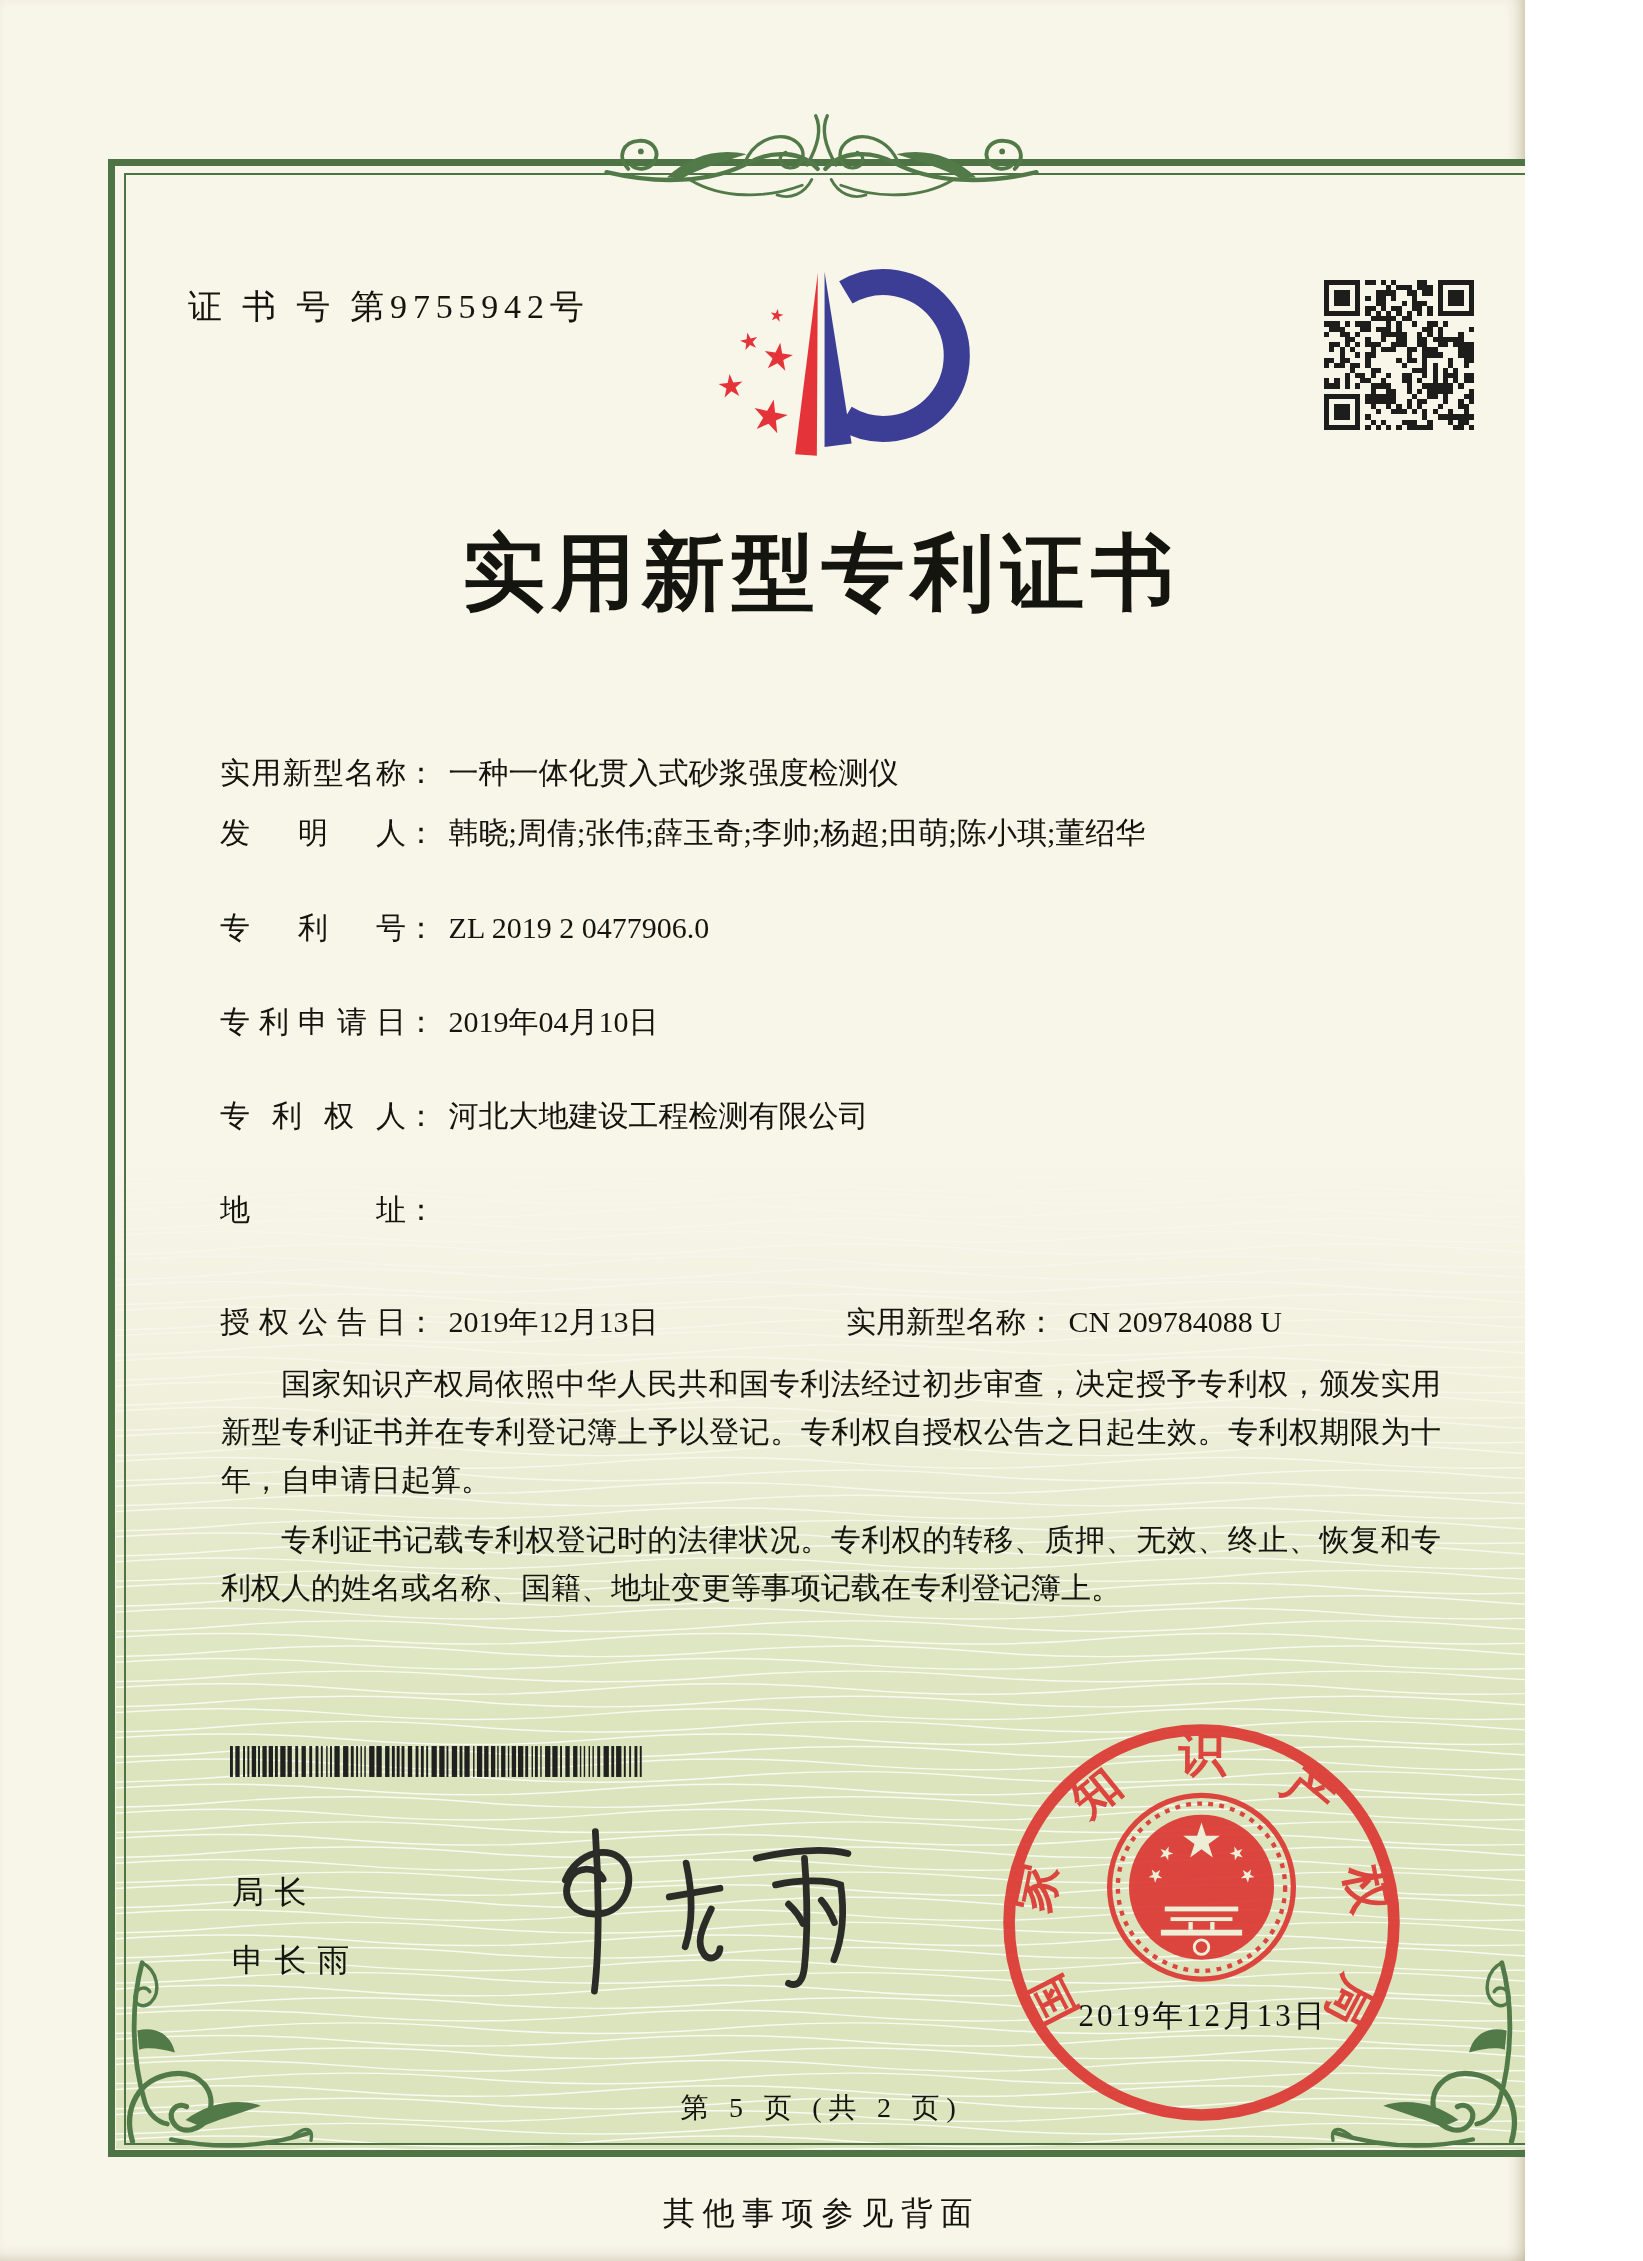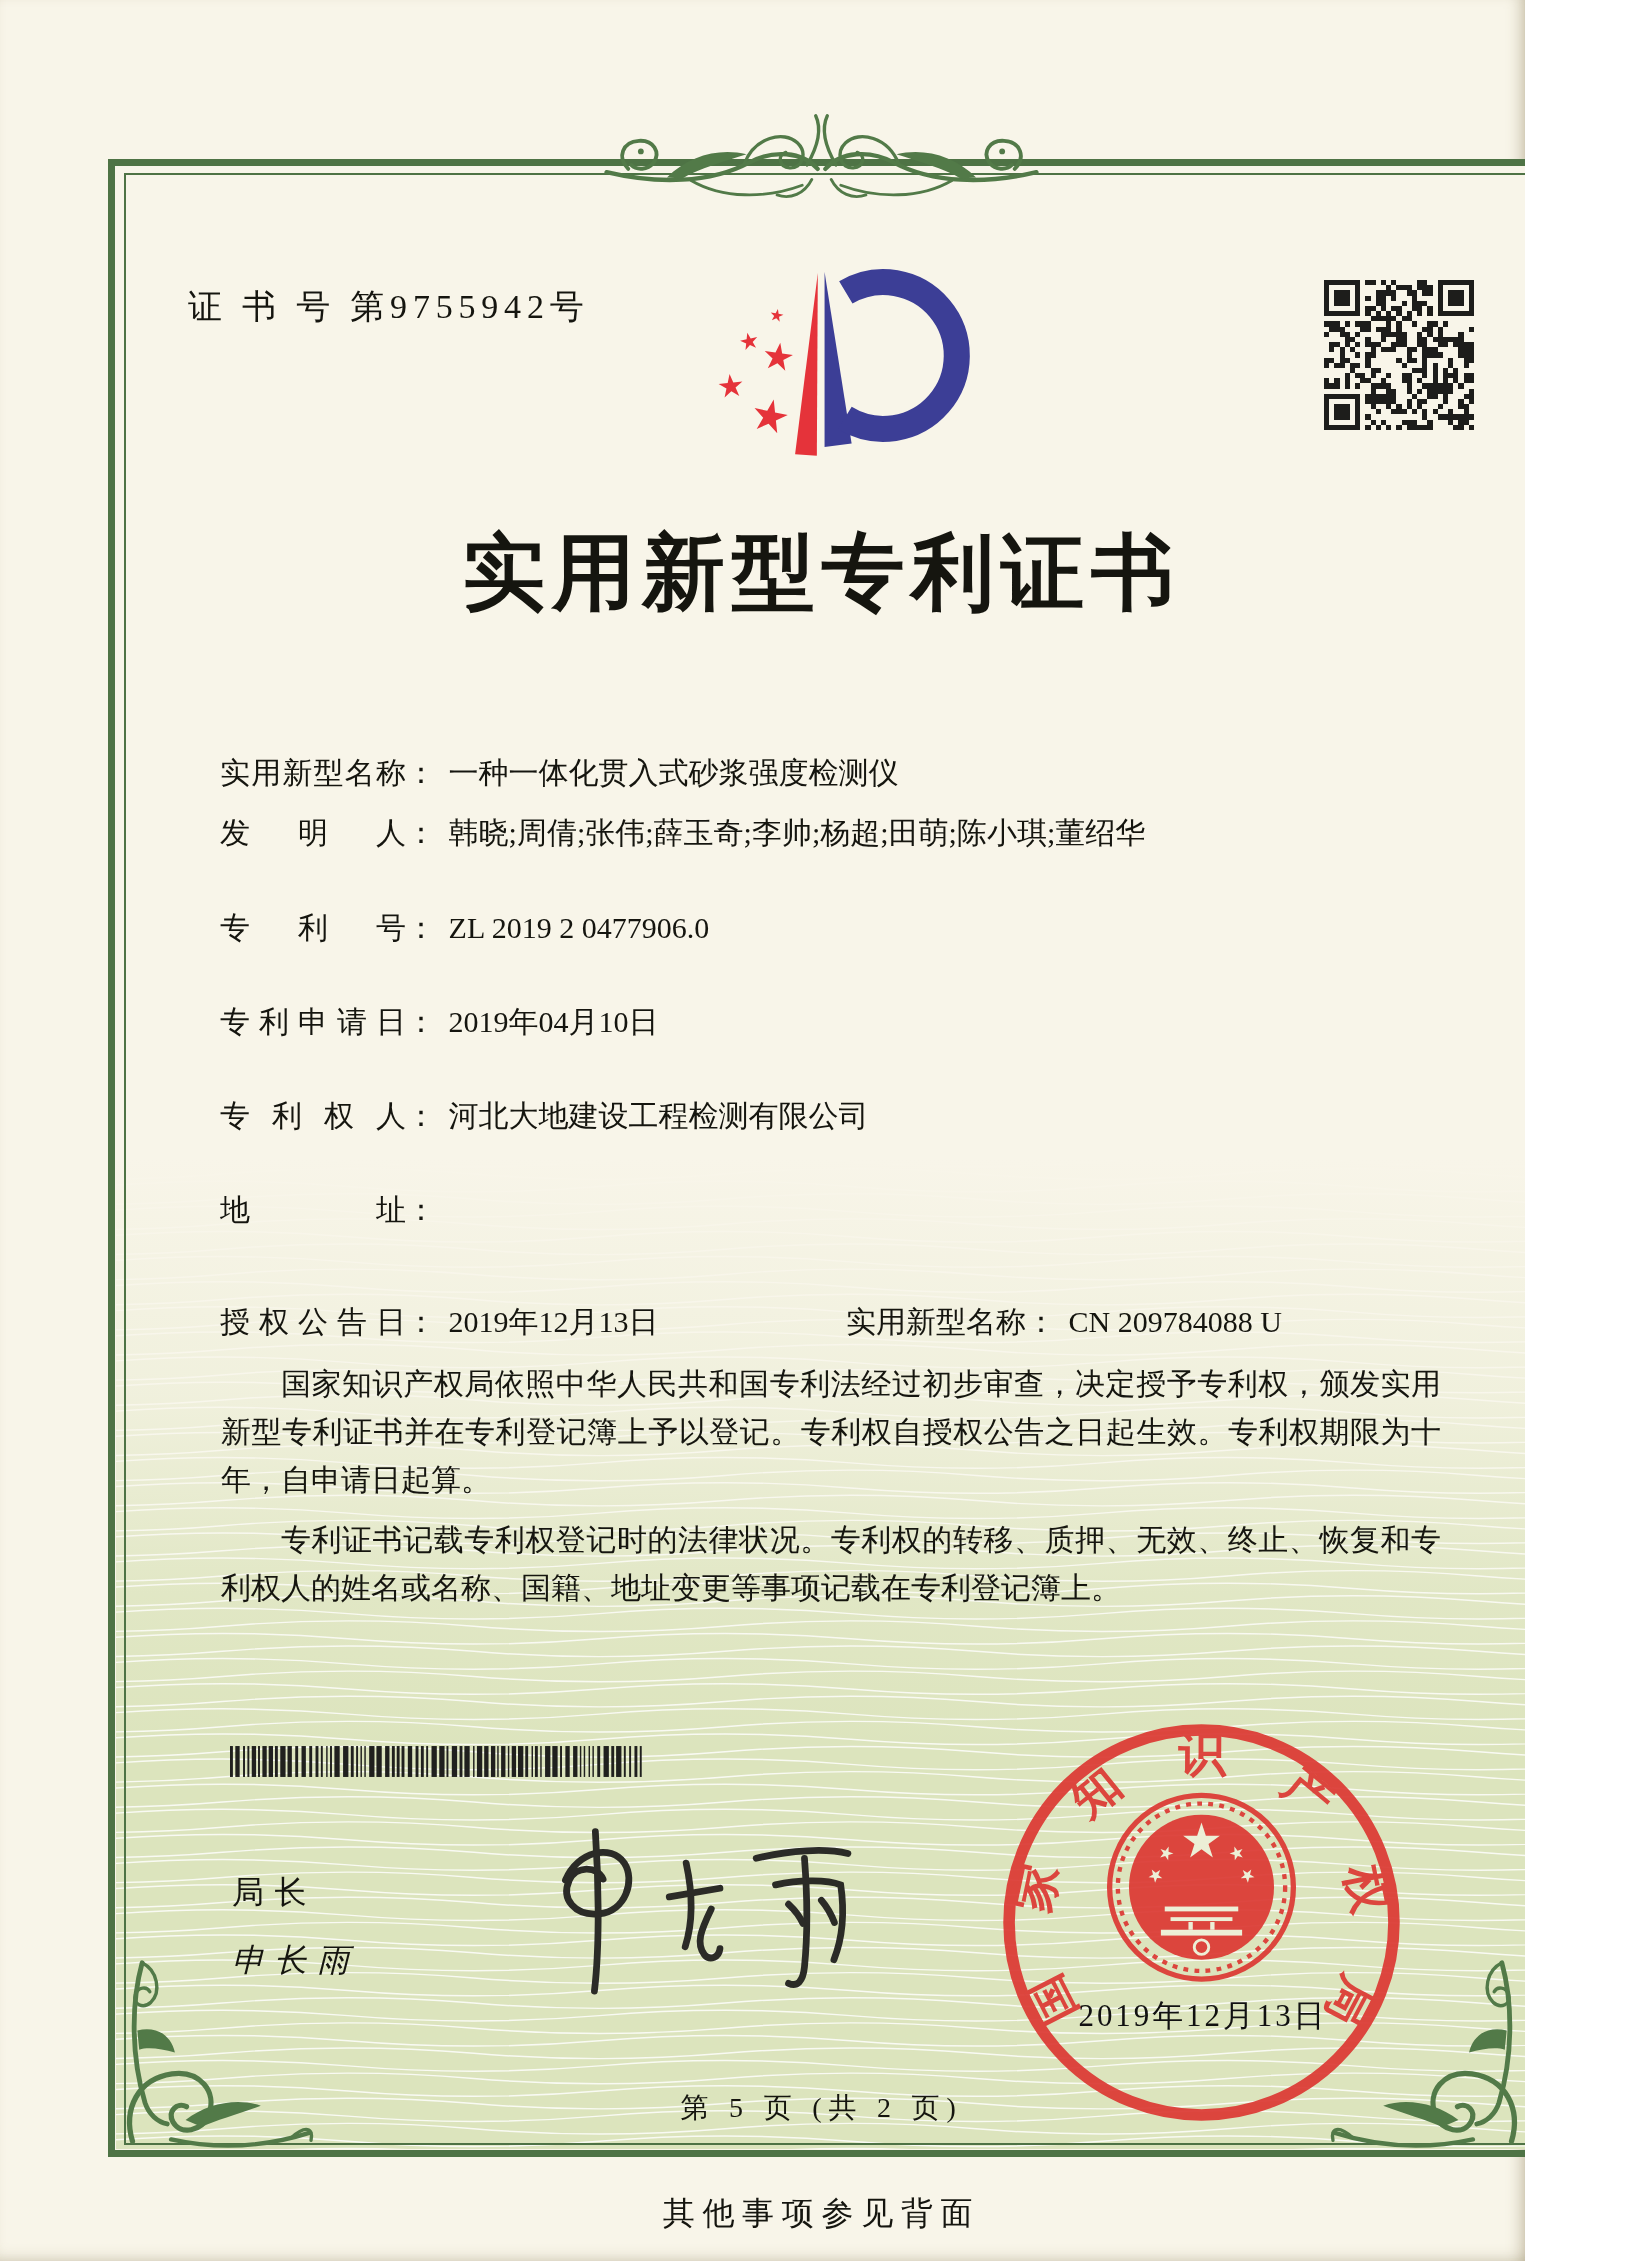--- a/index.html
+++ b/index.html
@@ -26,21 +26,21 @@
   .lbl{display:inline-block;width:186px;text-align:justify;text-align-last:justify;vertical-align:top;}
   .colon{margin-right:12.6px;}
   .val-stack{display:inline-block;vertical-align:top;line-height:62px;}
   .row-name{top:753px}.row-inventors{top:813px}.row-patent-no{top:908px}
   .row-filing-date{top:1002px}.row-patentee{top:1096px}.row-address{top:1190px}.row-grant{top:1302px}
   .grant-pair2{position:absolute;left:626px;top:0;}
   .paras{position:absolute;left:209px;top:1348px;width:1244px;font-size:30px;line-height:48px;text-align:justify;}
   .paras p{margin:12px;text-indent:2em;}
   .barcode{position:absolute;left:230px;top:1746px;}
   .signer-title{position:absolute;left:232px;top:1871px;font-size:32px;letter-spacing:10.6px;}
-  .signer-name{position:absolute;left:232px;top:1939px;font-size:32px;letter-spacing:10.6px;font-style:italic;}
+  .signer-name{position:absolute;left:232px;top:1939px;font-size:32px;letter-spacing:10.6px;}
   .signature{position:absolute;left:493px;top:1817px;}
   .seal{position:absolute;left:996px;top:1717px;opacity:.93;}
   .seal-date{position:absolute;left:1005px;top:1995px;width:396px;text-align:center;
              font-size:31px;letter-spacing:2.9px;color:#111;}
   .page-info{position:absolute;left:111px;top:2089px;width:1421px;text-align:center;
              font-size:28px;letter-spacing:6.8px;}
   .back-note{position:absolute;left:0;top:2192px;width:1643px;text-align:center;
              font-size:32px;letter-spacing:7.7px;}
   .green-stroke{stroke:#527a48;fill:none;stroke-linecap:round;}
   .green-fill{fill:#527a48;stroke:none;}

